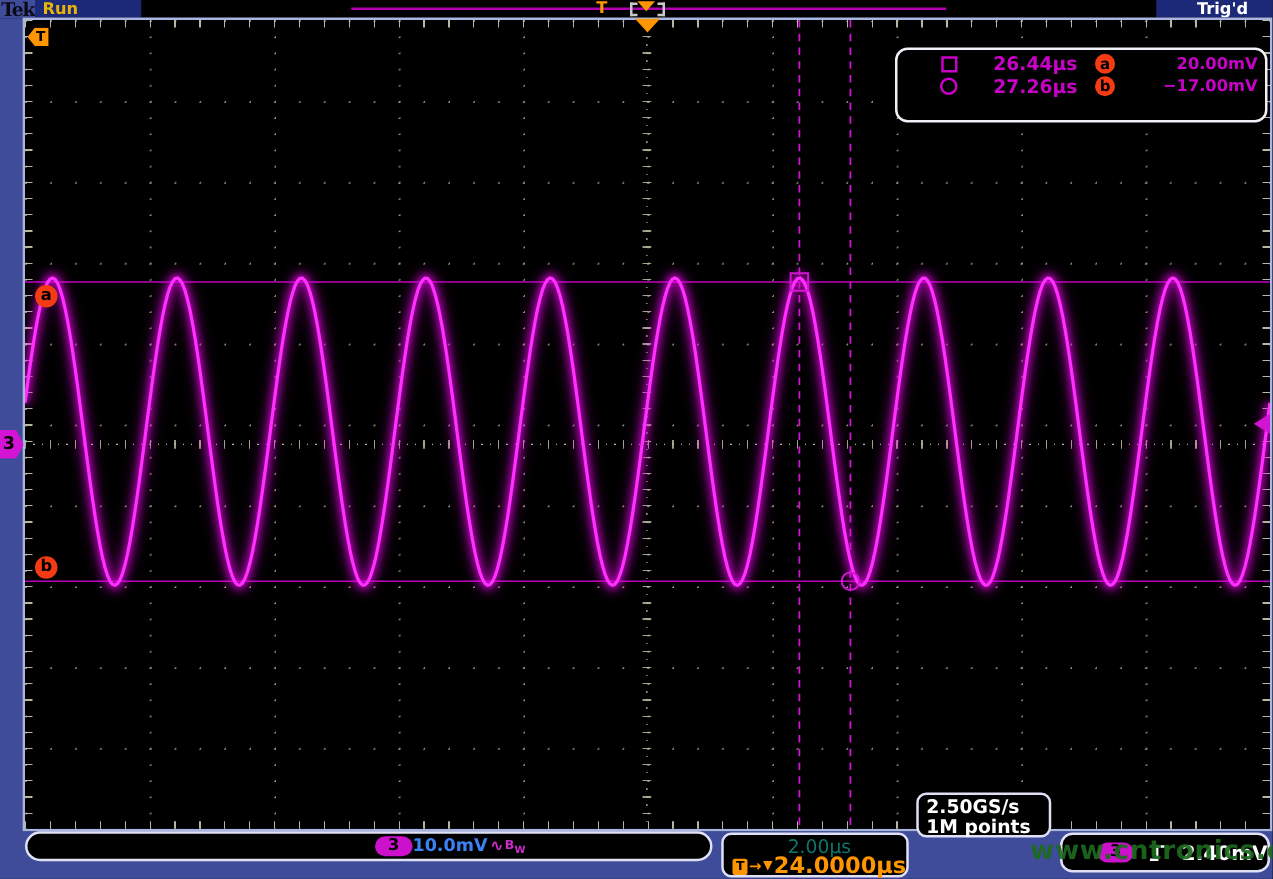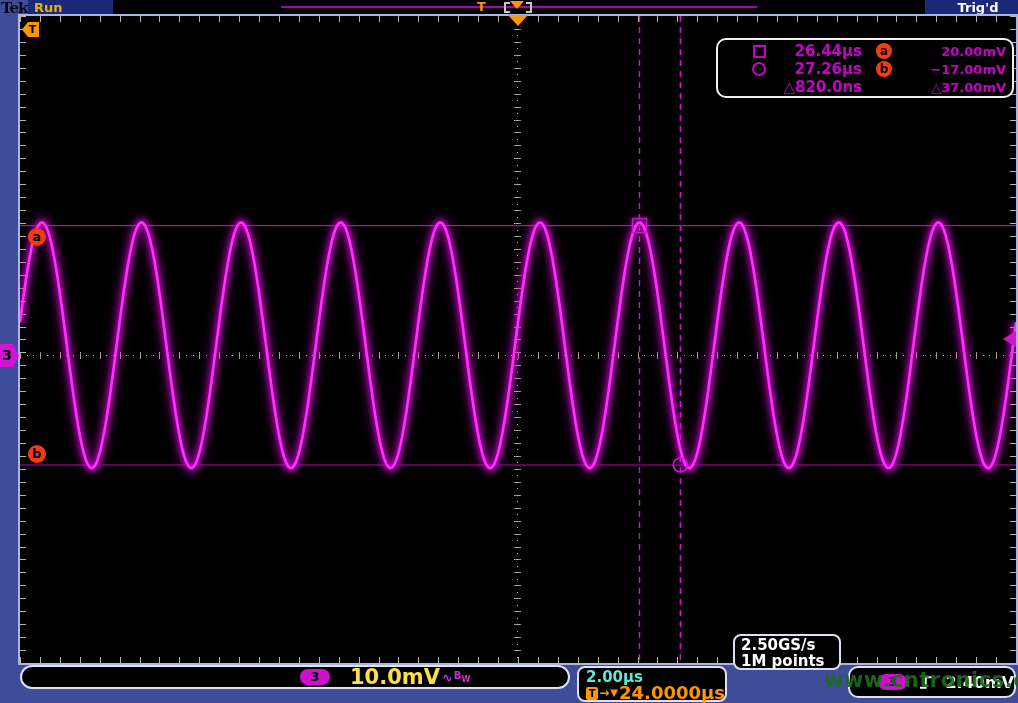--- a/index.html
+++ b/index.html
@@ -72,26 +72,26 @@
   .ro-badge .cursor-badge-sm { position:static; width:16px; height:16px; border-radius:50%; background:#f43b13;
     color:#000; font-size:12px; font-weight:bold; text-align:center; line-height:16px; }
   .ro-val { width:100px; text-align:right; color:#c800c8; font-size:13px; font-weight:bold; }
 
   
   .bbox { position:absolute; background:#000; border:2px solid #e0e0f4; z-index:2; }
   .box-ch { left:20px; top:665px; width:550px; height:24px; border-radius:12px; display:flex; align-items:center; }
   .ch-badge { width:30px; height:16px; background:#cc10cc; border-radius:8px; color:#000;
     font-size:13px; font-weight:bold; text-align:center; line-height:16px; }
   .box-ch .ch-badge { margin-left:278px; }
-  .ch-scale { color:#fde047; font-size:21px; font-weight:bold; margin-left:20px; }
+  .ch-scale { color:#3b82f6; font-size:14px; font-weight:bold; margin-left:0; }
   .coupling { color:#cc2ccc; font-size:13px; font-weight:bold; margin-left:2px; }
   .bw { color:#cc2ccc; font-weight:bold; font-size:10px; margin-left:1px;text-align:center; }
   .bw .w { font-size:8px; vertical-align:-3px; }
   .box-horiz { left:577px; top:666px; width:150px; height:36px; border-radius:8px; padding:1px 0 0 7px; }
-  .h-scale { color:#5eead4; font-size:15px; font-weight:bold; line-height:16px; }
+  .h-scale { color:#0f766e; font-size:15px; font-weight:normal; line-height:16px;text-align:center; }
   .h-delay { display:flex; align-items:center; line-height:16px; }
   .tbadge { display:inline-block; width:13px; height:13px; background:#ff9500; border-radius:2px;
     color:#000; font-size:10px; font-weight:bold; text-align:center; line-height:13px; }
   .h-arrow { color:#ff9500; font-size:12px; font-weight:bold; margin:0 1px; }
   .h-tri { color:#ff9500; font-size:10px; margin-right:1px; }
   .h-val { color:#ff9500; font-size:18px; font-weight:bold; }
   .box-acq { left:733px; top:634px; width:108px; height:36px; border-radius:8px; padding:1px 0 0 6px; }
   .acq-line { color:#fff; font-size:15px; font-weight:bold; line-height:16px; }
   .box-trig { left:848px; top:666px; width:168px; height:32px; border-radius:10px; display:flex; align-items:center; }
   .box-trig .ch-badge { margin-left:28px; }
@@ -168,26 +168,20 @@
         <div class="ro-row">
           <span class="ro-glyph">
               <span class="ci"></span>
             </span>
           <span class="ro-time">27.26µs</span>
           <span class="ro-badge">
               <span class="cursor-badge-sm">b</span>
             </span>
           <span class="ro-val">−17.00mV</span>
         </div>
-        <div class="ro-row">
-          <span class="ro-glyph"></span>
-          <span class="ro-time">△820.0ns</span>
-          <span class="ro-badge"></span>
-          <span class="ro-val">△37.00mV</span>
-        </div>
       </div>
     </div>
   </div>
 
   <div class="ch-marker">3</div>
 
   <div class="bbox box-ch">
     <span class="ch-badge">3</span>
     <span class="ch-scale">10.0mV</span>
     <span class="coupling">∿</span>

